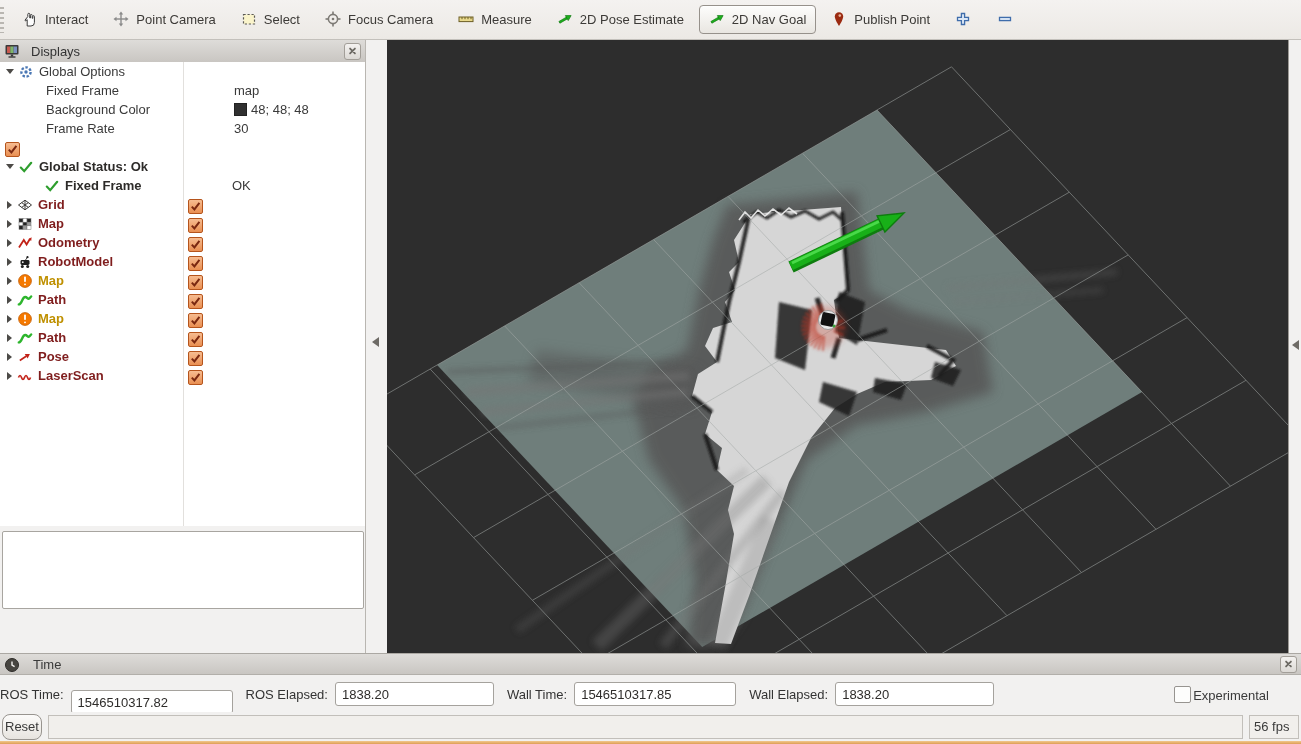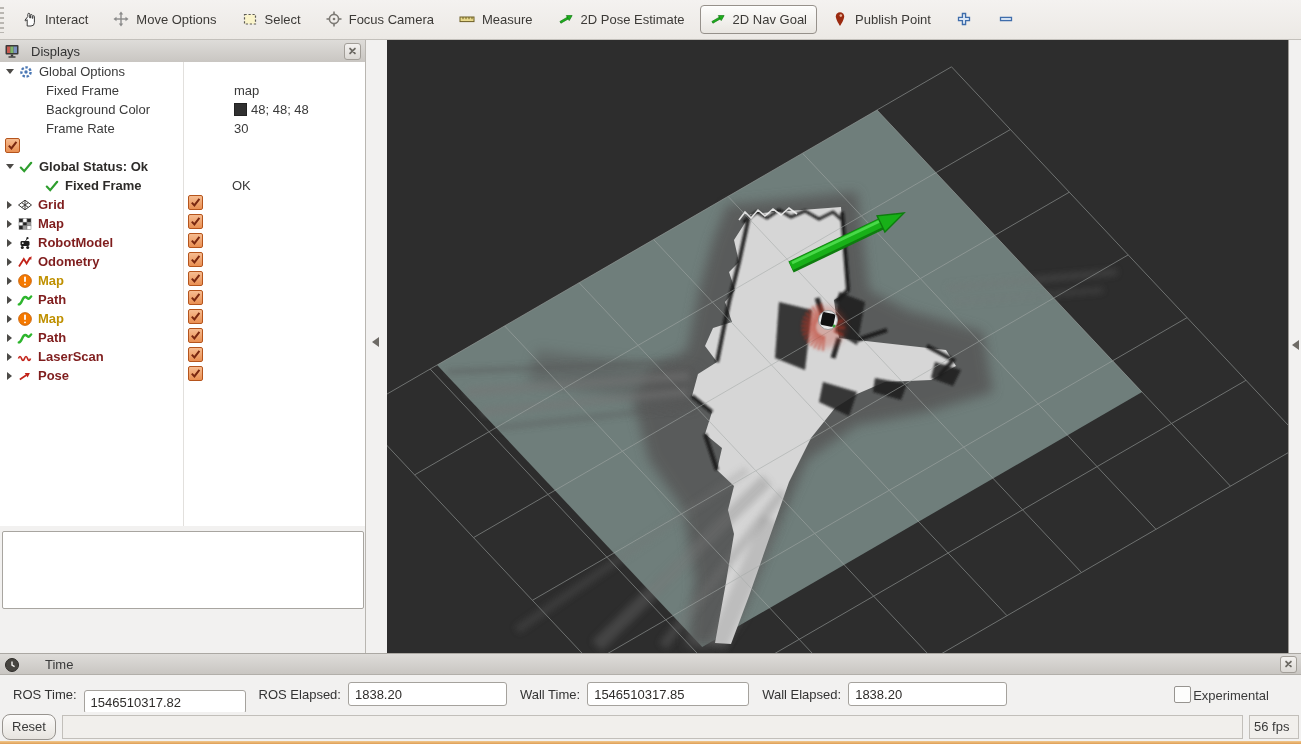--- a/index.html
+++ b/index.html
@@ -29,21 +29,21 @@
   .panel-header{height:22px;background:linear-gradient(#dedcd9,#c9c6c2);
                 border-bottom:1px solid #b2afaa;display:flex;align-items:center;
                 padding:0 4px;gap:6px;}
   .panel-header .title{flex:1;color:#333;}
   .close-btn{width:15px;height:15px;border:1px solid #a29e98;border-radius:3px;
              background:linear-gradient(#f4f2f0,#dcd9d5);display:flex;align-items:center;
              justify-content:center;}
   #tree{position:absolute;left:0;top:22px;width:365px;height:464px;background:#ffffff;
         overflow:hidden;}
   #tree .coldiv{position:absolute;left:183px;top:0;width:1px;height:100%;background:#e2e0dd;}
-  .trow{display:flex;height:19px;line-height:19px;align-items:flex-start;position:relative;}
+  .trow{display:flex;height:19px;line-height:19px;align-items:flex-end;position:relative;}
   .trow .namecell{width:183px;display:flex;align-items:center;overflow:hidden;flex:none;}
   .trow .valuecell{flex:1;padding-left:5px;display:flex;align-items:center;gap:4px;overflow:hidden;}
   .tri-down{width:0;height:0;border-left:4px solid transparent;border-right:4px solid transparent;
             border-top:5px solid #4c4a47;margin:0 4px 0 6px;flex:none;}
   .tri-right{width:0;height:0;border-top:4px solid transparent;border-bottom:4px solid transparent;
              border-left:5px solid #4c4a47;margin:0 5px 0 7px;flex:none;}
   .tree-icon{width:16px;height:16px;margin-right:5px;flex:none;}
   .lbl-display{color:#7f1d1d;font-weight:bold;}
   .lbl-warn{color:#bf9000;font-weight:bold;}
   .lbl-bold{font-weight:bold;color:#2d2b29;}
@@ -66,33 +66,33 @@
   .split-arrow{position:absolute;width:0;height:0;border-top:5px solid transparent;
                border-bottom:5px solid transparent;border-right:7px solid #6e6b66;}
 
   
   #viewport{position:absolute;left:387px;top:40px;width:901px;height:613px;background:#2d2d2d;}
 
   
   #time-panel{position:absolute;left:0;top:653px;width:1301px;height:59px;background:#f2f1f0;}
   #time-header{height:20px;background:linear-gradient(#dedcd9,#c9c6c2);
                border-top:1px solid #aBA8a3;border-top-color:#aba8a3;border-bottom:1px solid #b2afaa;
-               display:flex;align-items:center;gap:22px;padding:0 4px;}
-  #time-fields{display:flex;align-items:center;height:38px;padding-left:13px;}
+               display:flex;align-items:center;gap:10px;padding:0 4px;}
+  #time-fields{display:flex;align-items:center;height:38px;padding-left:0;}
   .tfield{display:flex;align-items:center;margin-right:13px;}
   .tfield label{margin-right:7px;color:#333;}
   .tfield input{height:22px;border:1px solid #a5a29d;border-radius:3px;padding:0 6px;
                 font-family:"Liberation Sans",sans-serif;font-size:13px;color:#2e2c2a;background:#fff;}
   #experimental-wrap{margin-left:auto;display:flex;align-items:flex-end;gap:2px;margin-right:32px;}
   #experimental-cb{width:15px;height:15px;border:1px solid #979490;border-radius:2px;background:#fdfdfc;}
 
   
   #status-bar{position:absolute;left:0;top:712px;width:1301px;height:29px;background:#f2f1f0;
               display:flex;align-items:center;padding:0 2px;box-sizing:border-box;gap:6px;}
-  #reset-btn{height:24px;padding:0 9px;border:1px solid #98948f;border-radius:8px;
+  #reset-btn{height:24px;padding:0 2px;border:1px solid #98948f;border-radius:8px;
              background:linear-gradient(#fcfbfa,#e7e4df);line-height:23px;}
   .sunken{border:1px solid #c2bfba;background:#f1efec;height:24px;box-sizing:border-box;}
   #status-msg{flex:1;}
   #fps-box{width:50px;line-height:22px;padding-left:4px;}
   #bottom-strip{position:absolute;left:0;top:741px;width:1301px;height:3px;
                 background:linear-gradient(#f2c88c,#dE9e55);background-color:#e8b36a;}
 </style>
 </head>
 <body>
 <div id="app">
@@ -116,21 +116,21 @@
               <line x1="3" y1="8" x2="13" y2="8"></line>
             </g>
             <g fill="#8a8a8a">
               <polygon points="8,0.5 5.8,3.5 10.2,3.5"></polygon>
               <polygon points="8,15.5 5.8,12.5 10.2,12.5"></polygon>
               <polygon points="0.5,8 3.5,5.8 3.5,10.2"></polygon>
               <polygon points="15.5,8 12.5,5.8 12.5,10.2"></polygon>
             </g>
           </svg>
         </span>
-        <span>Move Options</span>
+        <span>Point Camera</span>
       </div>
       <div class="tb-btn">
         <span class="ic">
           <svg width="16" height="16" viewBox="0 0 16 16" xmlns="http://www.w3.org/2000/svg">
             <rect x="2.5" y="3.5" width="11" height="9.5" fill="#faf4cb" stroke="#5c5a55" stroke-width="1.2" stroke-dasharray="2.2 1.8"></rect>
           </svg>
         </span>
         <span>Select</span>
       </div>
       <div class="tb-btn">
@@ -352,20 +352,39 @@
                 <path d="M1.8 5.6 L4.4 8.4 L9.4 1.8" stroke="#7a2810" stroke-width="2" fill="none"></path>
               </svg>
             </span>
           </div>
         </div>
         <div class="trow">
           <div class="namecell">
             <span class="tri-right"></span>
             <span class="tree-icon">
               <svg width="16" height="16" viewBox="0 0 16 16" xmlns="http://www.w3.org/2000/svg">
+                <path d="M2 12.5 L6.8 5 L9.6 9.5 L13 3.8" stroke="#c22218" stroke-width="1.8" fill="none"></path>
+                <polygon points="14.6,2.2 14.2,6 11.6,4.1" fill="#c22218"></polygon>
+              </svg>
+            </span>
+            <span class="lbl-display">Odometry</span>
+          </div>
+          <div class="valuecell">
+            <span class="cb">
+              <svg width="11" height="11" viewBox="0 0 11 11">
+                <path d="M1.8 5.6 L4.4 8.4 L9.4 1.8" stroke="#7a2810" stroke-width="2" fill="none"></path>
+              </svg>
+            </span>
+          </div>
+        </div>
+        <div class="trow">
+          <div class="namecell">
+            <span class="tri-right"></span>
+            <span class="tree-icon">
+              <svg width="16" height="16" viewBox="0 0 16 16" xmlns="http://www.w3.org/2000/svg">
                 <g fill="#1e1e1e">
                   <circle cx="10.5" cy="3.2" r="1.1"></circle>
                   <line x1="10.5" y1="3" x2="8.5" y2="6" stroke="#1e1e1e" stroke-width="0.8"></line>
                   <rect x="3.5" y="6" width="9" height="5" rx="1.4"></rect>
                   <circle cx="5.3" cy="12.6" r="1.5"></circle>
                   <circle cx="10.7" cy="12.6" r="1.5"></circle>
                 </g>
                 <circle cx="5.8" cy="8.2" r="0.9" fill="#eee"></circle>
               </svg>
             </span>
@@ -377,39 +396,20 @@
                 <path d="M1.8 5.6 L4.4 8.4 L9.4 1.8" stroke="#7a2810" stroke-width="2" fill="none"></path>
               </svg>
             </span>
           </div>
         </div>
         <div class="trow">
           <div class="namecell">
             <span class="tri-right"></span>
             <span class="tree-icon">
               <svg width="16" height="16" viewBox="0 0 16 16" xmlns="http://www.w3.org/2000/svg">
-                <path d="M2 12.5 L6.8 5 L9.6 9.5 L13 3.8" stroke="#c22218" stroke-width="1.8" fill="none"></path>
-                <polygon points="14.6,2.2 14.2,6 11.6,4.1" fill="#c22218"></polygon>
-              </svg>
-            </span>
-            <span class="lbl-display">Odometry</span>
-          </div>
-          <div class="valuecell">
-            <span class="cb">
-              <svg width="11" height="11" viewBox="0 0 11 11">
-                <path d="M1.8 5.6 L4.4 8.4 L9.4 1.8" stroke="#7a2810" stroke-width="2" fill="none"></path>
-              </svg>
-            </span>
-          </div>
-        </div>
-        <div class="trow">
-          <div class="namecell">
-            <span class="tri-right"></span>
-            <span class="tree-icon">
-              <svg width="16" height="16" viewBox="0 0 16 16" xmlns="http://www.w3.org/2000/svg">
                 <circle cx="8" cy="8" r="6.4" fill="#f57900" stroke="#c35c00" stroke-width="0.8"></circle>
                 <rect x="7.1" y="3.6" width="1.8" height="5.4" rx="0.8" fill="#fff"></rect>
                 <rect x="7.1" y="10.4" width="1.8" height="1.9" rx="0.8" fill="#fff"></rect>
               </svg>
             </span>
             <span class="lbl-warn">Map</span>
           </div>
           <div class="valuecell">
             <span class="cb">
               <svg width="11" height="11" viewBox="0 0 11 11">
@@ -458,38 +458,20 @@
         </div>
         <div class="trow">
           <div class="namecell">
             <span class="tri-right"></span>
             <span class="tree-icon">
               <svg width="16" height="16" viewBox="0 0 16 16" xmlns="http://www.w3.org/2000/svg">
                 <path d="M1.8 12.4 C5 12.4 5 5 8.2 5 C11 5 10.6 9.4 14.2 4.4" stroke="#2db52d" stroke-width="2.4" fill="none" stroke-linecap="round"></path>
               </svg>
             </span>
             <span class="lbl-display">Path</span>
-          </div>
-          <div class="valuecell">
-            <span class="cb">
-              <svg width="11" height="11" viewBox="0 0 11 11">
-                <path d="M1.8 5.6 L4.4 8.4 L9.4 1.8" stroke="#7a2810" stroke-width="2" fill="none"></path>
-              </svg>
-            </span>
-          </div>
-        </div>
-        <div class="trow">
-          <div class="namecell">
-            <span class="tri-right"></span>
-            <span class="tree-icon">
-              <svg width="16" height="16" viewBox="0 0 16 16" xmlns="http://www.w3.org/2000/svg">
-                <path d="M1.5 9.5 Q3 5.5 4.5 9.5 T7.5 9.5 T10.5 9.5 T13.5 9.5" stroke="#c22218" stroke-width="1.7" fill="none"></path>
-              </svg>
-            </span>
-            <span class="lbl-display">LaserScan</span>
           </div>
           <div class="valuecell">
             <span class="cb">
               <svg width="11" height="11" viewBox="0 0 11 11">
                 <path d="M1.8 5.6 L4.4 8.4 L9.4 1.8" stroke="#7a2810" stroke-width="2" fill="none"></path>
               </svg>
             </span>
           </div>
         </div>
         <div class="trow">
@@ -497,20 +479,38 @@
             <span class="tri-right"></span>
             <span class="tree-icon">
               <svg width="16" height="16" viewBox="0 0 16 16" xmlns="http://www.w3.org/2000/svg">
                 <g transform="rotate(-33 8 8)">
                   <rect x="1.8" y="7.2" width="8" height="1.7" fill="#c22218"></rect>
                   <polygon points="9.4,5.4 13.8,8.05 9.4,10.7" fill="#c22218"></polygon>
                 </g>
               </svg>
             </span>
             <span class="lbl-display">Pose</span>
+          </div>
+          <div class="valuecell">
+            <span class="cb">
+              <svg width="11" height="11" viewBox="0 0 11 11">
+                <path d="M1.8 5.6 L4.4 8.4 L9.4 1.8" stroke="#7a2810" stroke-width="2" fill="none"></path>
+              </svg>
+            </span>
+          </div>
+        </div>
+        <div class="trow">
+          <div class="namecell">
+            <span class="tri-right"></span>
+            <span class="tree-icon">
+              <svg width="16" height="16" viewBox="0 0 16 16" xmlns="http://www.w3.org/2000/svg">
+                <path d="M1.5 9.5 Q3 5.5 4.5 9.5 T7.5 9.5 T10.5 9.5 T13.5 9.5" stroke="#c22218" stroke-width="1.7" fill="none"></path>
+              </svg>
+            </span>
+            <span class="lbl-display">LaserScan</span>
           </div>
           <div class="valuecell">
             <span class="cb">
               <svg width="11" height="11" viewBox="0 0 11 11">
                 <path d="M1.8 5.6 L4.4 8.4 L9.4 1.8" stroke="#7a2810" stroke-width="2" fill="none"></path>
               </svg>
             </span>
           </div>
         </div>
       </div>

